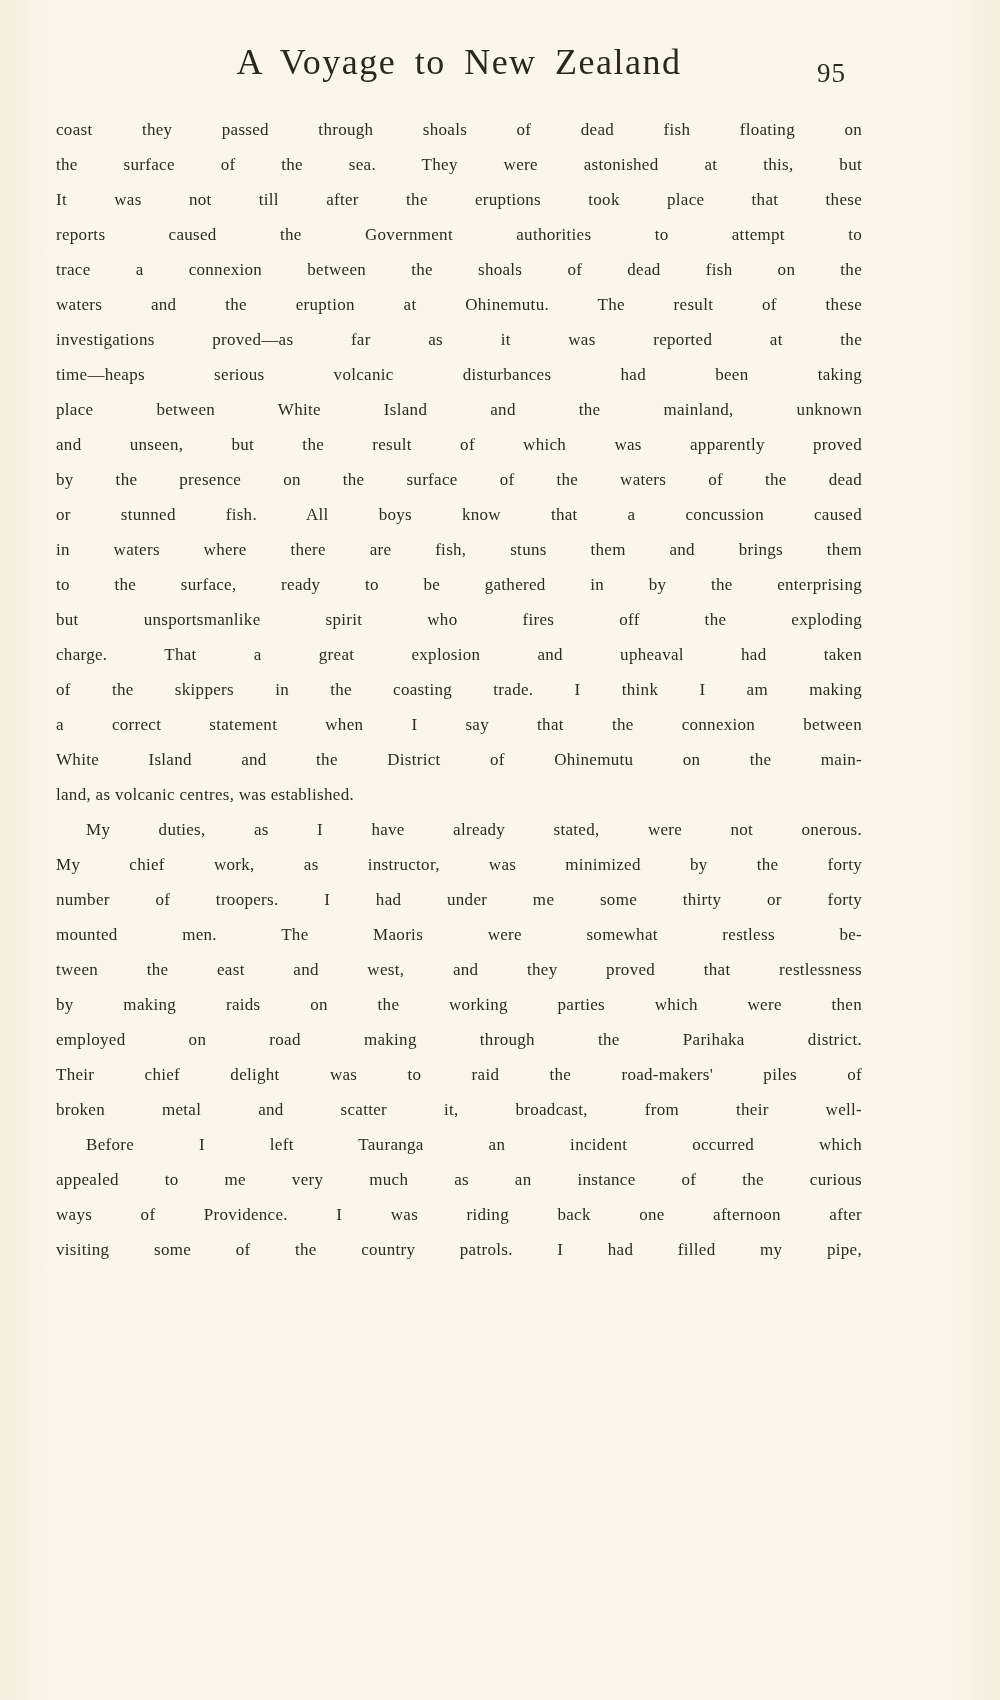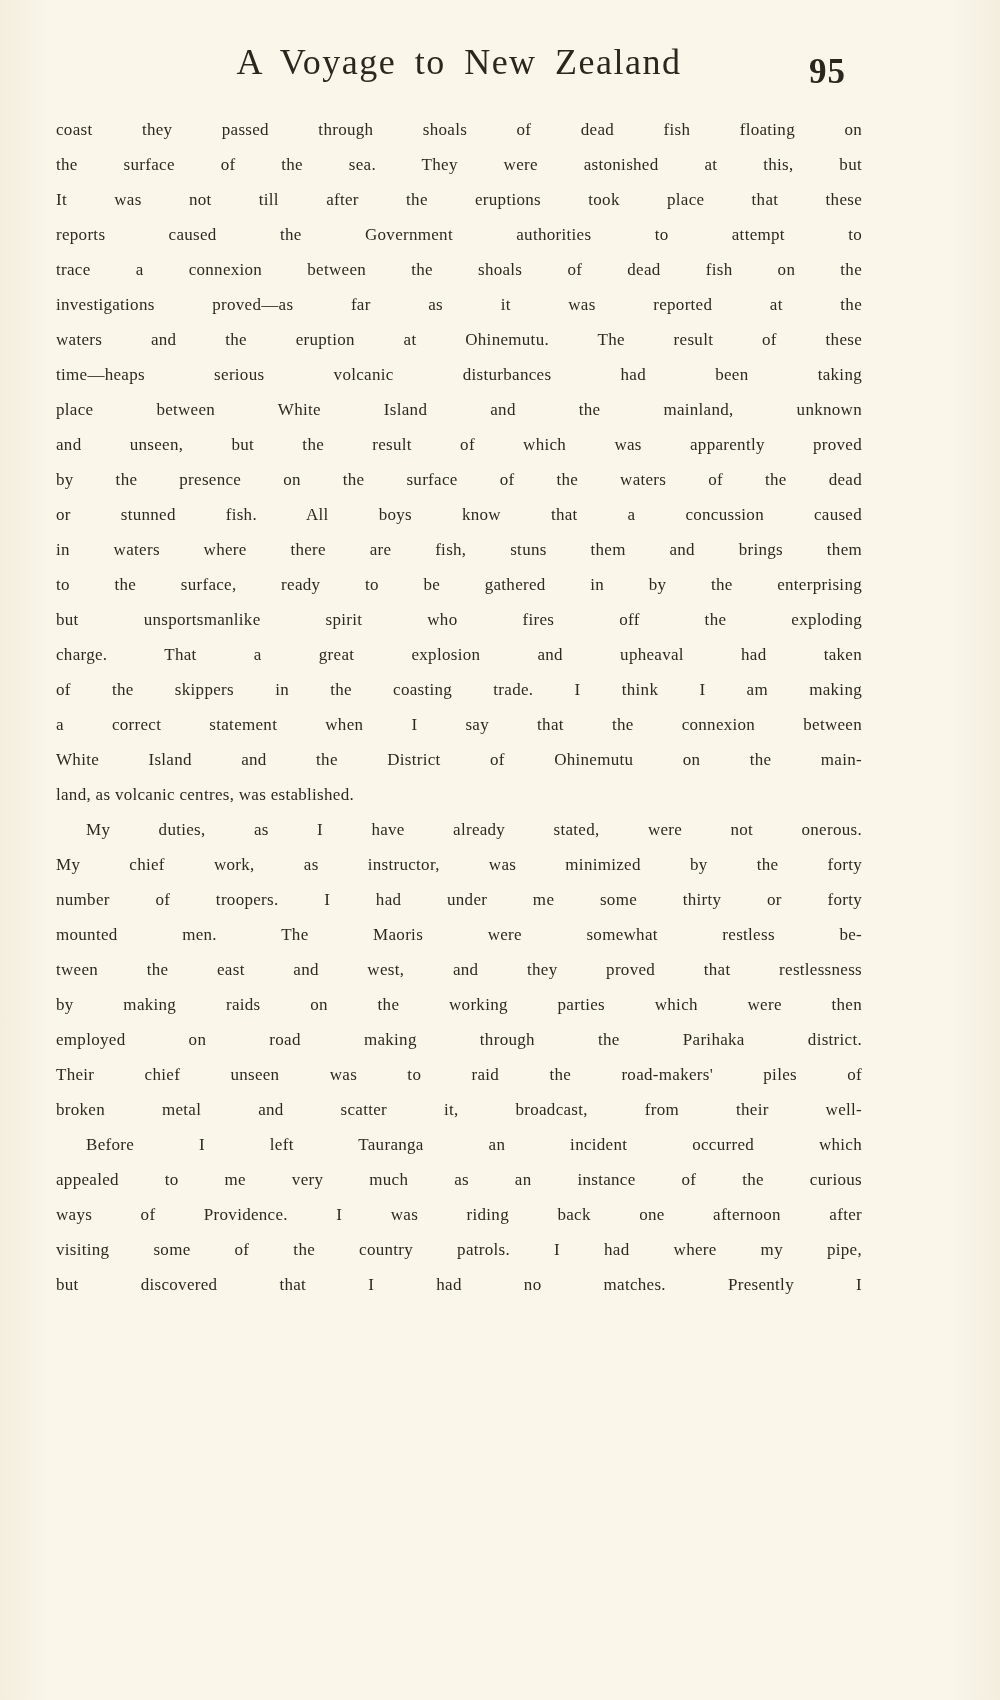--- a/index.html
+++ b/index.html
@@ -33,25 +33,24 @@
     font-weight: normal;
     text-align: center;
     letter-spacing: 1.5px;
     word-spacing: 8px;
     line-height: 44px;
     color: #2b271f;
   }
   .page-number {
     position: absolute;
     right: 16px;
-    top: 12px;
-    font-size: 35px;
+    top: 18px;
+    font-size: 27px;
     letter-spacing: 1px;
     color: #2b271f;
-    font-weight: bold;
   }
   .page-body {
     width: 100%;
   }
   .para {
     margin: 0;
   }
   .line {
     font-size: 17px;
     line-height: 35px;
@@ -75,22 +74,22 @@
     <h1 class="title">A Voyage to New Zealand</h1>
     <span class="page-number">95</span>
   </header>
   <main class="page-body">
       <div class="para">
         <div class="line">coast they passed through shoals of dead fish floating on</div>
         <div class="line">the surface of the sea.  They were astonished at this, but</div>
         <div class="line">It was not till after the eruptions took place that these</div>
         <div class="line">reports caused the Government authorities to attempt to</div>
         <div class="line">trace a connexion between the shoals of dead fish on the</div>
+        <div class="line">waters and the eruption at Ohinemutu.  The result of these</div>
         <div class="line">investigations proved—as far as it was reported at the</div>
-        <div class="line">waters and the eruption at Ohinemutu.  The result of these</div>
         <div class="line">time—heaps serious volcanic disturbances had been taking</div>
         <div class="line">place between White Island and the mainland, unknown</div>
         <div class="line">and unseen, but the result of which was apparently proved</div>
         <div class="line">by the presence on the surface of the waters of the dead</div>
         <div class="line">or stunned fish.  All boys know that a concussion caused</div>
         <div class="line">in waters where there are fish, stuns them and brings them</div>
         <div class="line">to the surface, ready to be gathered in by the enterprising</div>
         <div class="line">but unsportsmanlike spirit who fires off the exploding</div>
         <div class="line">charge.  That a great explosion and upheaval had taken</div>
         <div class="line">of the skippers in the coasting trade.  I think I am making</div>
@@ -99,24 +98,23 @@
         <div class="line last">land, as volcanic centres, was established.</div>
       </div>
       <div class="para indent">
         <div class="line">My duties, as I have already stated, were not onerous.</div>
         <div class="line">My chief work, as instructor, was minimized by the forty</div>
         <div class="line">number of troopers.  I had under me some thirty or forty</div>
         <div class="line">mounted men.  The Maoris were somewhat restless be-</div>
         <div class="line">tween the east and west, and they proved that restlessness</div>
         <div class="line">by making raids on the working parties which were then</div>
         <div class="line">employed on road making through the Parihaka district.</div>
-        <div class="line">Their chief unseen was to raid the road-makers' piles of</div>
+        <div class="line">Their chief delight was to raid the road-makers' piles of</div>
         <div class="line">broken metal and scatter it, broadcast, from their well-</div>
       </div>
       <div class="para indent">
         <div class="line">Before I left Tauranga an incident occurred which</div>
         <div class="line">appealed to me very much as an instance of the curious</div>
         <div class="line">ways of Providence.  I was riding back one afternoon after</div>
-        <div class="line">visiting some of the country patrols.  I had where my pipe,</div>
-        <div class="line">but discovered that I had no matches.  Presently I</div>
+        <div class="line">visiting some of the country patrols.  I had filled my pipe,</div>
       </div>
     </main>
 </div>
 
 </body></html>

